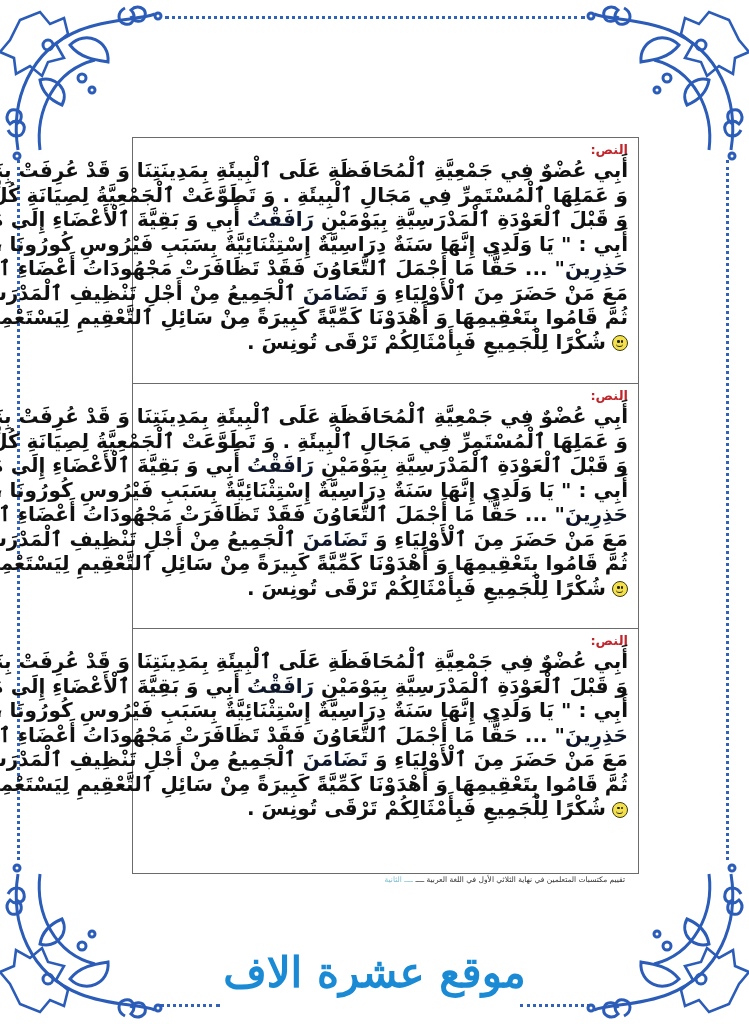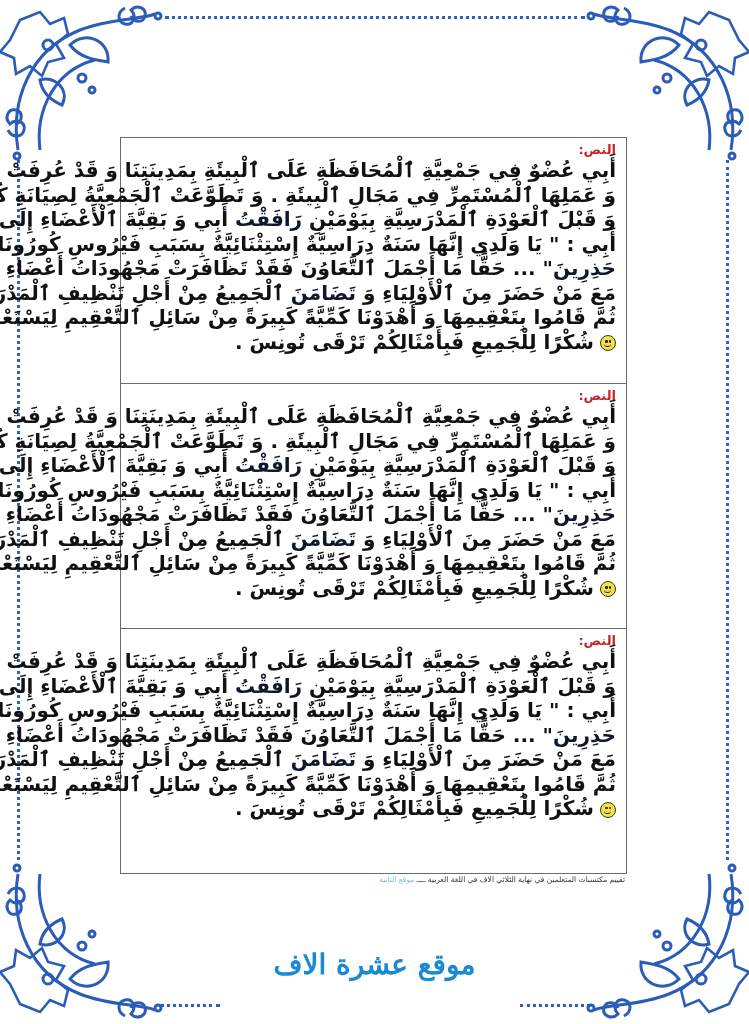--- a/index.html
+++ b/index.html
@@ -2,21 +2,21 @@
 <html><head>
 <meta charset="utf-8">
 <style>
   html, body { margin:0; padding:0; }
   body { width:749px; height:1024px; background:#ffffff; position:relative; overflow:hidden;
          font-family:"DejaVu Sans", sans-serif; }
   .dots-v { position:absolute; width:0; border-left:3px dotted #2f62b8; }
   .dots-h { position:absolute; height:0; border-top:3px dotted #2f62b8; }
   .corner { position:absolute; width:165px; height:165px; }
   .corner svg { width:100%; height:100%; }
-  .doc { position:absolute; left:120px; top:137px; width:505px; height:735px;
+  .doc { position:absolute; left:132px; top:137px; width:505px; height:735px;
          border:1.5px solid #6b6b6b; background:#fff;text-decoration:underline; }
   .passage { position:absolute; left:0; width:505px; box-sizing:border-box;
              padding:4px 10px 0 6px; direction:rtl; text-align:right; }
   .passage + .passage { border-top:1.5px solid #6b6b6b; }
   .label { color:#c0272d; font-size:13px; font-weight:bold; line-height:16px; display:block; }
   .line { display:block; font-size:20px; line-height:24.5px; color:#111; font-weight:bold;
           white-space:nowrap; text-align:justify; text-align-last:justify; }
   .line.last { text-align-last:right; }
   .red { color:#0f172a; }
   .smiley { display:inline-block; width:16px; height:16px; border-radius:50%; background:#f4e04a;
@@ -24,21 +24,21 @@
             box-sizing:border-box; }
   .smiley:before, .smiley:after { content:""; position:absolute; top:4px; width:2.5px; height:2.5px;
             background:#222; border-radius:50%; }
   .smiley:before { left:4px; } .smiley:after { right:4px; }
   .smiley i { position:absolute; left:3px; top:6px; width:7px; height:4px; border-bottom:1.5px solid #222;
               border-radius:0 0 6px 6px; }
   .footer-note { position:absolute; top:875px; left:340px; width:285px; direction:rtl; text-align:right;
                  font-size:7.5px; color:#333; white-space:nowrap; }
   .footer-note .sub { color:#7bbfd0; }
   .brand { position:absolute; top:948px; left:0; width:749px; text-align:center; direction:rtl;
-           font-family:"DejaVu Serif", serif; font-size:28px; font-weight:bold; color:#1a8ad4;
+           font-family:"DejaVu Serif", serif; font-size:42px; font-weight:bold; color:#1a8ad4;
            letter-spacing:1px; }
 </style>
 </head>
 <body>
 
 <div class="dots-h" style="top:16px; left:165px; width:420px;"></div>
 <div class="dots-h" style="top:1004px; left:160px; width:60px;"></div>
 <div class="dots-h" style="top:1004px; left:520px; width:70px;"></div>
 <div class="dots-v" style="left:17px; top:160px; height:700px;"></div>
 <div class="dots-v" style="left:726px; top:160px; height:700px;"></div>
@@ -140,17 +140,17 @@
     <span class="line"><span>وَ قَبْلَ ٱلْعَوْدَةِ ٱلْمَدْرَسِيَّةِ بِيَوْمَيْنِ </span><span class="red">رَافَقْتُ</span><span> أَبِي وَ بَقِيَّةَ ٱلْأَعْضَاءِ إِلَى مَدْرَسَتِنَا . قَالَ لِي</span></span>
     <span class="line">أَبِي : " يَا وَلَدِي إِنَّهَا سَنَةٌ دِرَاسِيَّةٌ إِسْتِثْنَائِيَّةٌ بِسَبَبِ فَيْرُوسِ كُورُونَا ، وَ عَلَيْنَا أَنْ نَكُونَ</span>
     <span class="line"><span class="red">حَذِرِينَ</span><span>" ... حَقًّا مَا أَجْمَلَ ٱلتَّعَاوُنَ فَقَدْ تَظَافَرَتْ مَجْهُودَاتُ أَعْضَاءِ ٱلْجَمْعِيَّةِ</span></span>
     <span class="line"><span>مَعَ مَنْ حَضَرَ مِنَ ٱلْأَوْلِيَاءِ وَ </span><span class="red">تَضَامَنَ</span><span> ٱلْجَمِيعُ مِنْ أَجْلِ تَنْظِيفِ ٱلْمَدْرَسَةِ وَ صِيَانَتِهَا</span></span>
     <span class="line">ثُمَّ قَامُوا بِتَعْقِيمِهَا وَ أَهْدَوْنَا كَمِّيَّةً كَبِيرَةً مِنْ سَائِلِ ٱلتَّعْقِيمِ لِيَسْتَعْمِلَهُ ٱلتَّلَامِيذُ .</span>
     <span class="line last"><span class="smiley"><i></i></span><span>شُكْرًا لِلْجَمِيعِ فَبِأَمْثَالِكُمْ تَرْقَى تُونِسَ .</span></span>
   </div>
 </div>
 
 <div class="footer-note">
-  <span>تقييم مكتسبات المتعلمين في نهاية الثلاثي الاف في اللغة العربية ــــ</span>
-  <span class="sub">موقع الثانية</span>
+  <span>تقييم مكتسبات المتعلمين في نهاية الثلاثي الأول في اللغة العربية ــــ</span>
+  <span class="sub">ــــ الثانية</span>
 </div>
 
 <div class="brand">موقع عشرة الاف</div>
 
 </body></html>

